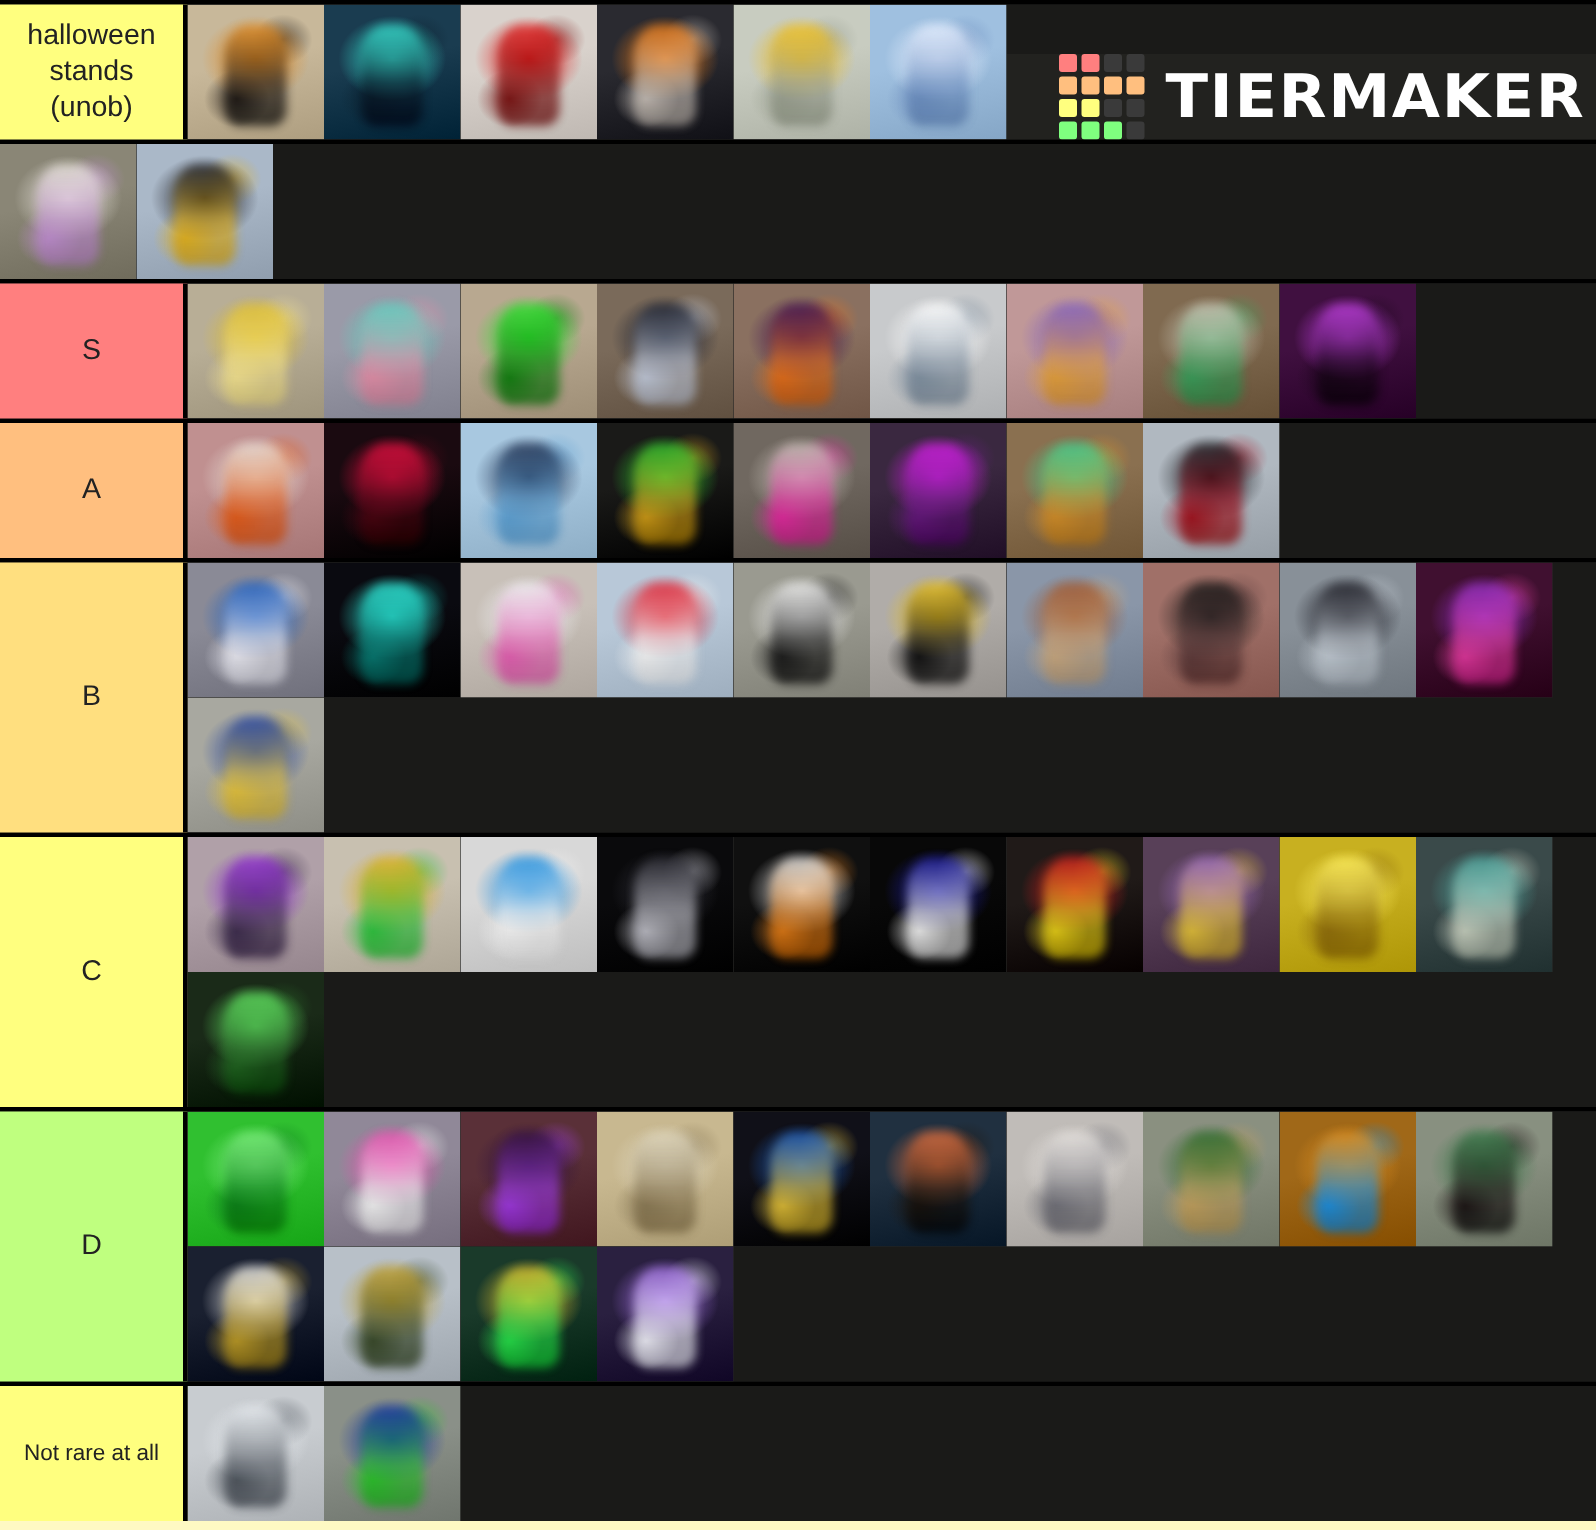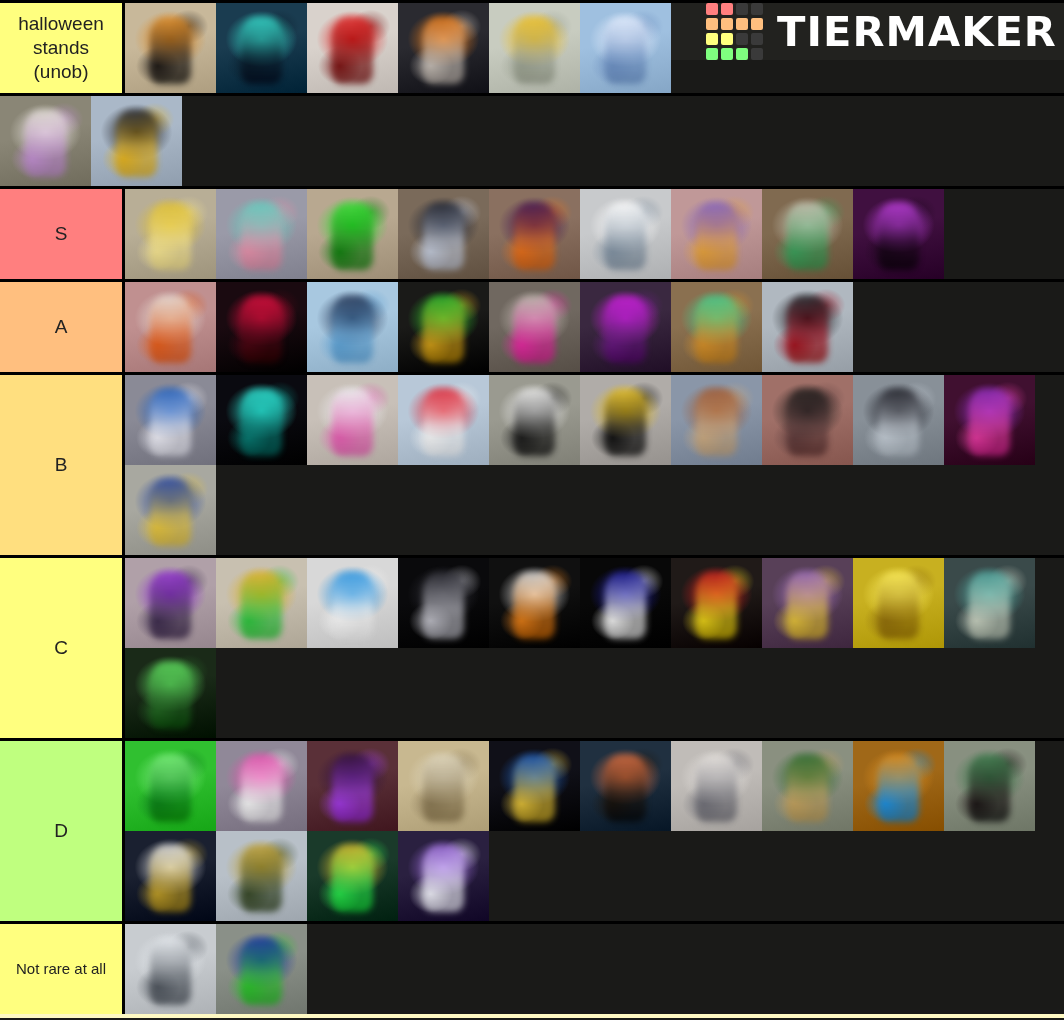--- a/index.html
+++ b/index.html
@@ -27,21 +27,21 @@
   
   .tier-row {
     display: flex;
     align-items: stretch;
     border-bottom: 3px solid #000;
     background: #1a1a18;
     box-sizing: border-box;
     width: 100%;
   }
   .tier-row:first-child { border-top: 3px solid #000; }
-  .tier-row.last { border-bottom: 4px solid #fef9c3; }
+  .tier-row.last { border-bottom: 6px solid #fef9c3; }
 
   
   .tier-label {
     width: 125px;
     min-width: 125px;
     flex: 0 0 125px;
     display: flex;
     align-items: center;
     justify-content: center;
     text-align: center;
@@ -61,21 +61,21 @@
     flex: 1 1 auto;
     display: flex;
     flex-wrap: wrap;
     align-content: flex-start;
     background: #1a1a18;
     min-height: 90px;
     overflow: hidden;
   }
   .tier-items.with-logo {
     flex-wrap: nowrap;
-    align-items: flex-start;
+    align-items: flex-end;
   }
 
   .thumb {
     width: 91px;
     height: 90px;
     flex: 0 0 91px;
     overflow: hidden;
     position: relative;
     background: #2a2a28;
   }

